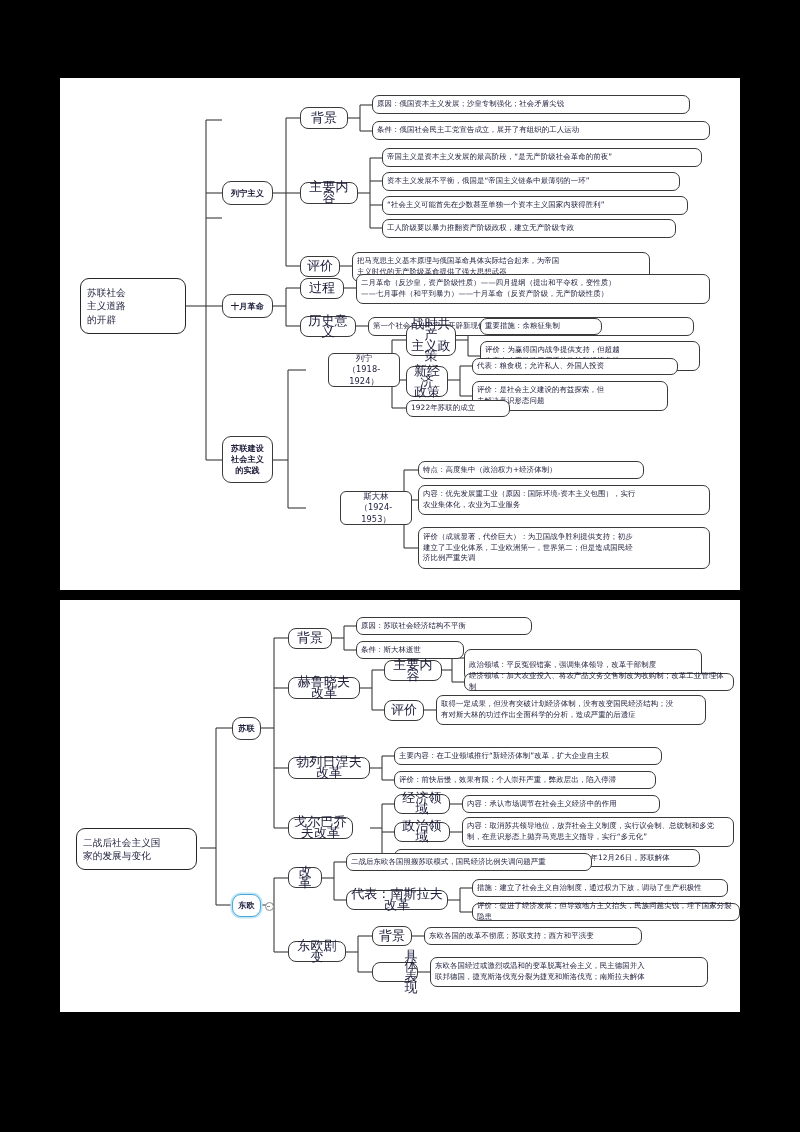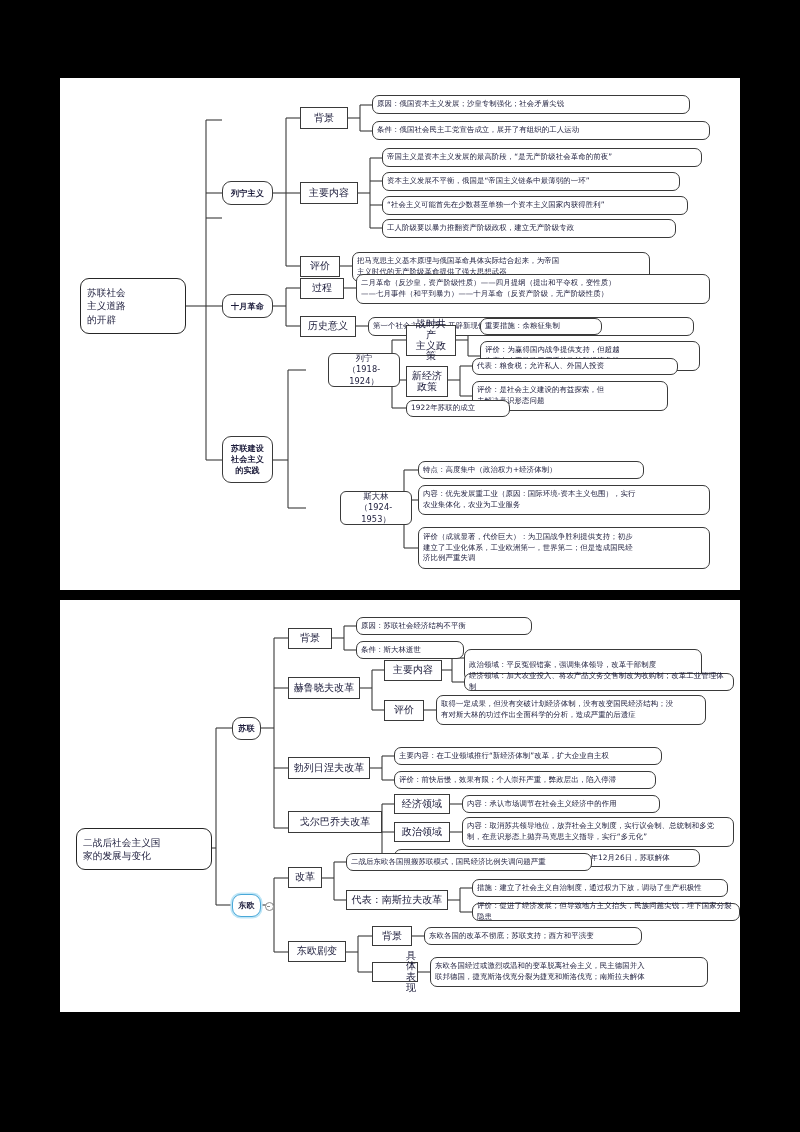--- a/index.html
+++ b/index.html
@@ -42,22 +42,22 @@
     line-height:13.4px;
     padding:3px 6px;
   }
   .node.lvl1{
     border-radius:9px;
     font-size:8.1px;
     line-height:11px;
     justify-content:center;text-align:center;font-weight:bold;
   }
   .node.lvl2{
-    border-radius:0;
-    font-size:10px;
+    border-radius:8px;
+    font-size:13px;
     justify-content:center;text-align:center;
   }
   .node.person{
     border-radius:6px;
     font-size:8.2px;line-height:11.4px;
     justify-content:center;text-align:center;margin-left:22px;
   }
   .node.selected{
     border:1.3px solid #4aa8d8;
     box-shadow:0 0 0 1.6px #bfe6f7;
@@ -272,42 +272,42 @@
 
           <path d="M286,352 H298"></path>
           <path d="M298,336 V372"></path>
           <path d="M298,336 H312"></path>
           <path d="M298,372 H312"></path>
           <path d="M352,336 H364"></path>
           <path d="M358,372 H370"></path>
         </g>
       </svg>
 
-      <div class="node root" style="left:16px;top:228px;width:136px;height:42px;">二战后社会主义国
+      <div class="node root" style="left:16px;top:228px;width:121px;height:42px;">二战后社会主义国
 家的发展与变化</div>
 
       <div class="node lvl1" style="left:172px;top:117px;width:29px;height:23px;">苏联</div>
 
       <div class="node lvl2" style="left:228px;top:28px;width:44px;height:21px;">背景</div>
       <div class="node" style="left:296px;top:17px;width:176px;height:18px;">原因：苏联社会经济结构不平衡</div>
       <div class="node" style="left:296px;top:41px;width:108px;height:18px;">条件：斯大林逝世</div>
 
       <div class="node lvl2" style="left:228px;top:77px;width:72px;height:22px;">赫鲁晓夫改革</div>
       <div class="node lvl2" style="left:324px;top:60px;width:58px;height:21px;">主要内容</div>
       <div class="node" style="left:404px;top:49px;width:238px;height:32px;">政治领域：平反冤假错案，强调集体领导，改革干部制度</div>
       <div class="node" style="left:404px;top:73px;width:270px;height:18px;">经济领域：加大农业投入、将农产品义务交售制改为收购制；改革工业管理体制</div>
       <div class="node lvl2" style="left:324px;top:100px;width:40px;height:21px;">评价</div>
       <div class="node" style="left:376px;top:95px;width:270px;height:30px;">取得一定成果，但没有突破计划经济体制，没有改变国民经济结构；没
 有对斯大林的功过作出全面科学的分析，造成严重的后遗症</div>
 
       <div class="node lvl2" style="left:228px;top:157px;width:82px;height:22px;">勃列日涅夫改革</div>
       <div class="node" style="left:334px;top:147px;width:268px;height:18px;">主要内容：在工业领域推行“新经济体制”改革，扩大企业自主权</div>
       <div class="node" style="left:334px;top:171px;width:262px;height:18px;">评价：前快后慢，效果有限；个人崇拜严重，弊政层出，陷入停滞</div>
 
-      <div class="node lvl2" style="left:228px;top:211px;width:94px;height:22px;">戈尔巴乔夫改革</div>
+      <div class="node lvl2" style="left:228px;top:217px;width:65px;height:22px;">戈尔巴乔夫改革</div>
       <div class="node lvl2" style="left:334px;top:194px;width:56px;height:20px;">经济领域</div>
       <div class="node" style="left:402px;top:195px;width:198px;height:18px;">内容：承认市场调节在社会主义经济中的作用</div>
       <div class="node lvl2" style="left:334px;top:222px;width:56px;height:20px;">政治领域</div>
       <div class="node" style="left:402px;top:217px;width:272px;height:30px;">内容：取消苏共领导地位，放弃社会主义制度，实行议会制、总统制和多党
 制，在意识形态上抛弃马克思主义指导，实行“多元化”</div>
       <div class="node" style="left:334px;top:249px;width:306px;height:18px;">结局：政治上民族分裂主义泛滥，经济上收效甚微，1991年12月26日，苏联解体</div>
 
       <div class="node lvl1 selected" style="left:172px;top:294px;width:29px;height:23px;">东欧</div>
       <div class="handle" style="left:205px;top:302px;"></div>
 

